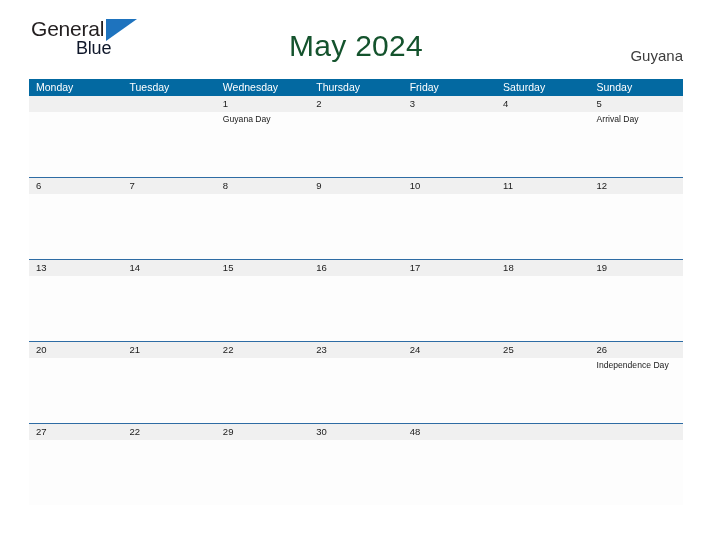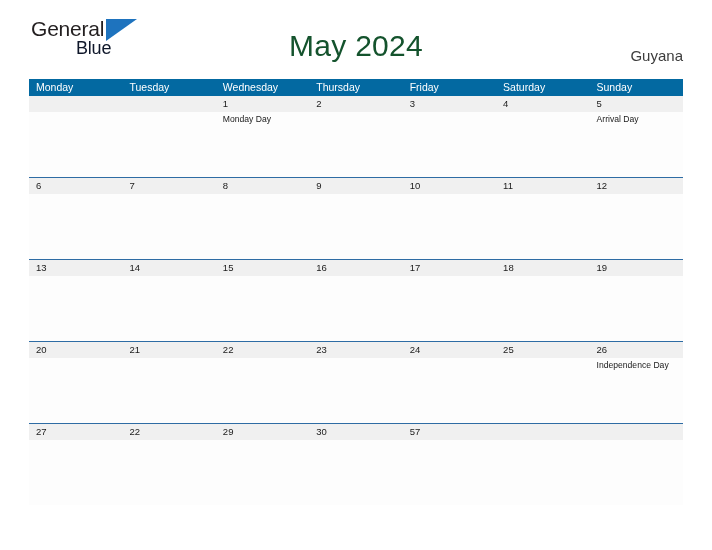--- a/index.html
+++ b/index.html
@@ -196,21 +196,21 @@
             <div class="num-cell">1</div>
             <div class="num-cell">2</div>
             <div class="num-cell">3</div>
             <div class="num-cell">4</div>
             <div class="num-cell">5</div>
           </div>
           <div class="week-events">
             <div class="ev-cell"></div>
             <div class="ev-cell"></div>
             <div class="ev-cell">
-              <span class="ev-item">Monday Day</span>
+              <span class="ev-item">Guyana Day</span>
             </div>
             <div class="ev-cell"></div>
             <div class="ev-cell"></div>
             <div class="ev-cell"></div>
             <div class="ev-cell">
               <span class="ev-item">Arrival Day</span>
             </div>
           </div>
         </div>
         <div class="week">
@@ -274,21 +274,21 @@
               <span class="ev-item">Independence Day</span>
             </div>
           </div>
         </div>
         <div class="week">
           <div class="week-numbers">
             <div class="num-cell">27</div>
             <div class="num-cell">22</div>
             <div class="num-cell">29</div>
             <div class="num-cell">30</div>
-            <div class="num-cell">57</div>
+            <div class="num-cell">48</div>
             <div class="num-cell"></div>
             <div class="num-cell"></div>
           </div>
           <div class="week-events">
             <div class="ev-cell"></div>
             <div class="ev-cell"></div>
             <div class="ev-cell"></div>
             <div class="ev-cell"></div>
             <div class="ev-cell"></div>
             <div class="ev-cell"></div>

